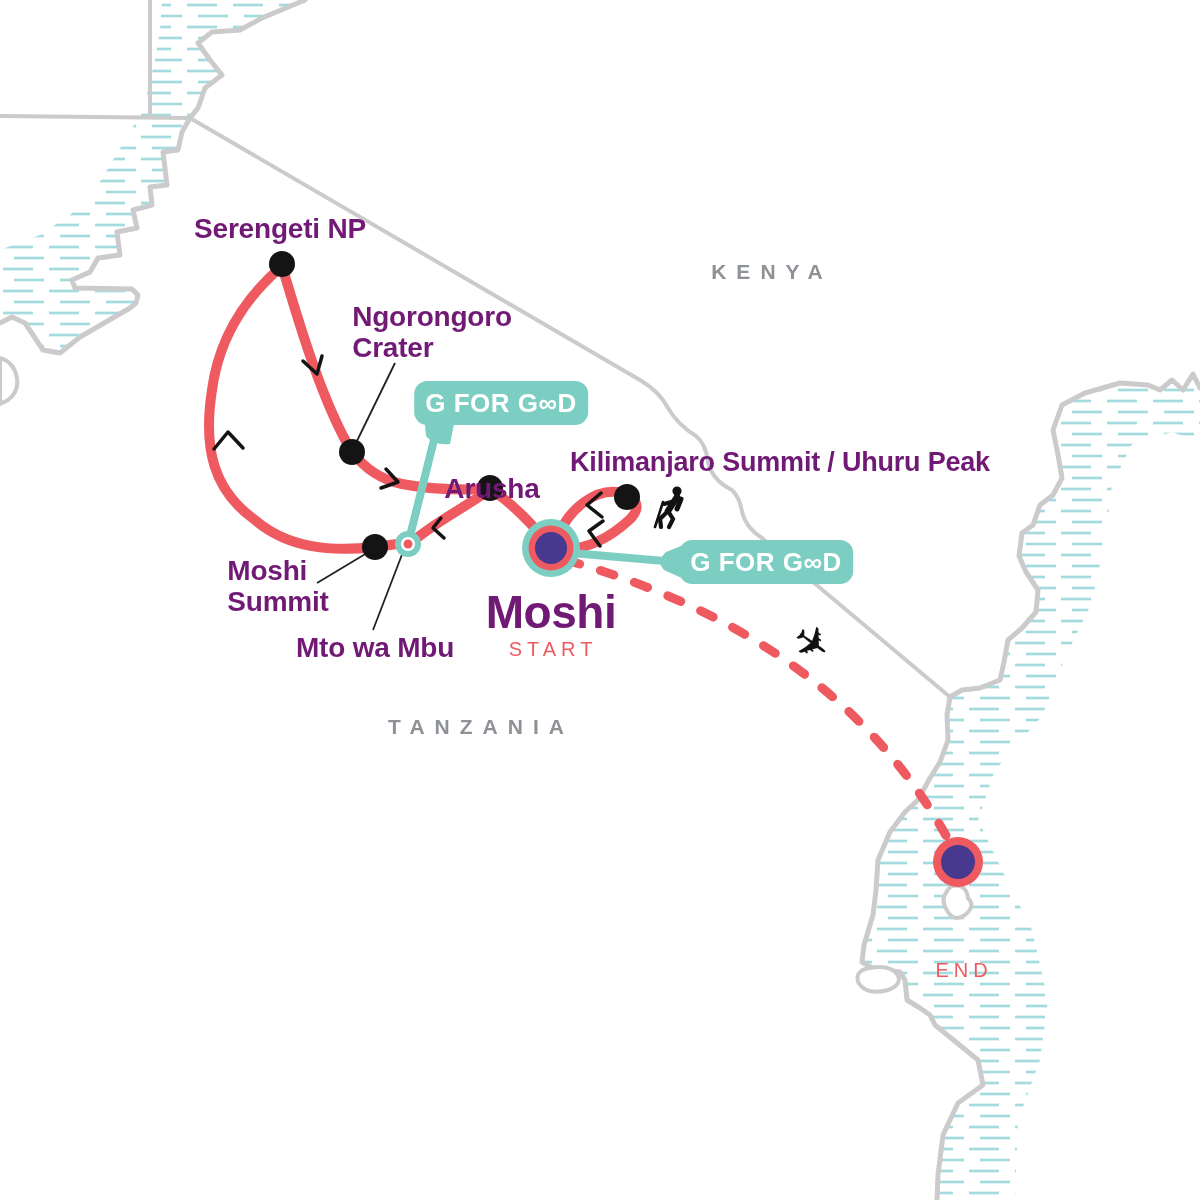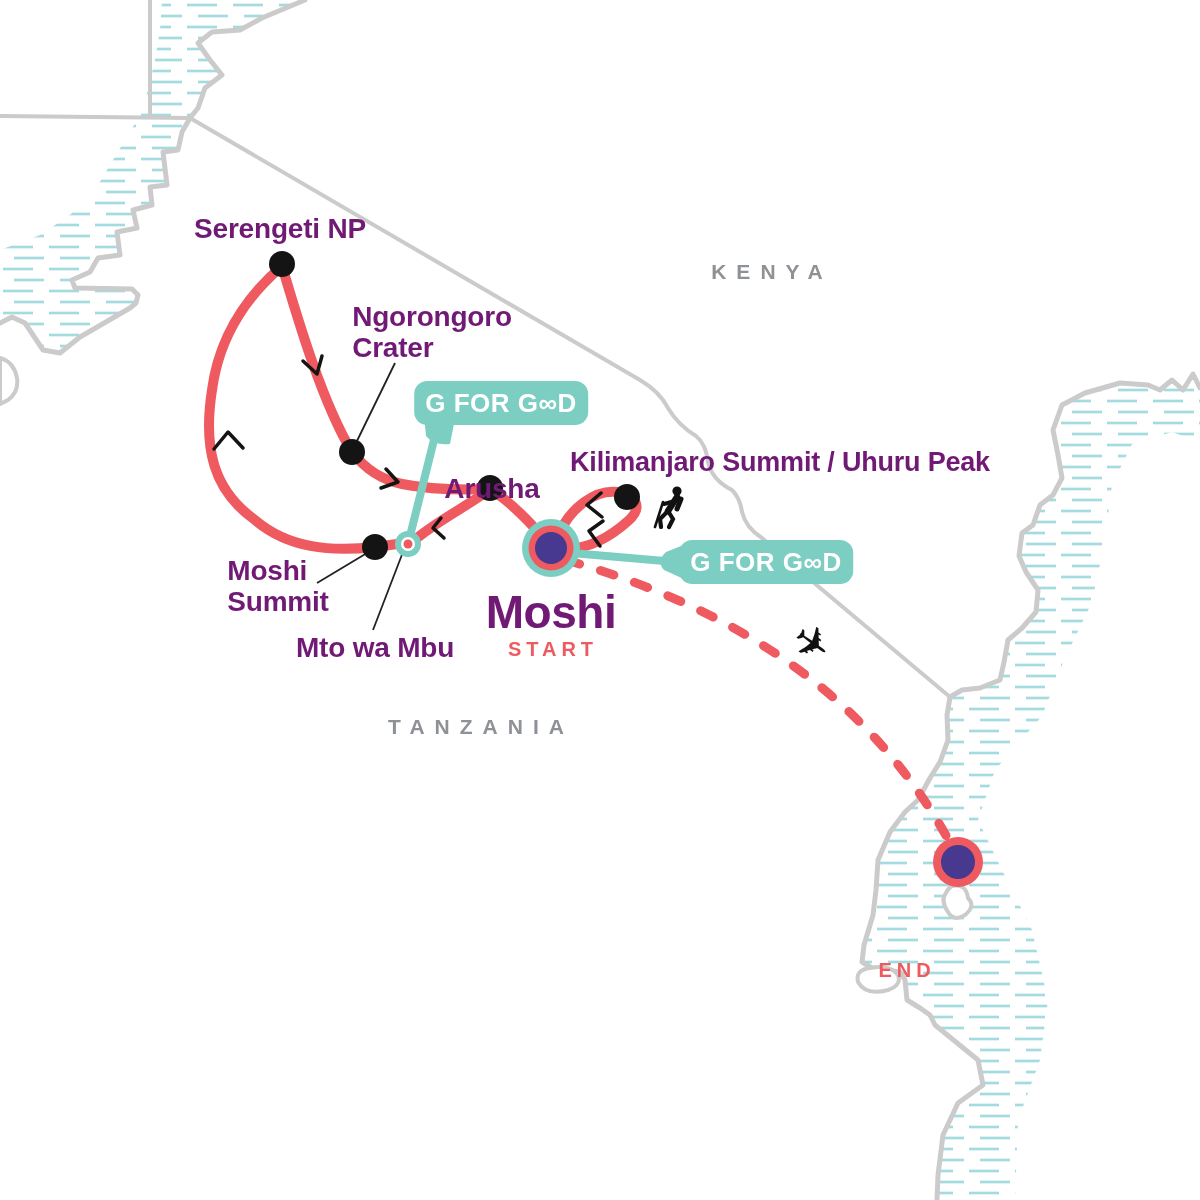--- a/index.html
+++ b/index.html
@@ -20,21 +20,21 @@
   .chevron{stroke:#141414;stroke-width:3.5;fill:none;stroke-linecap:round;stroke-linejoin:round}
   .leader{stroke:#222;stroke-width:1.8}
   .dot{fill:#141414}
   .hiker{stroke:#111;fill:none;stroke-linecap:round}
   .plane{font-family:"DejaVu Sans",sans-serif;font-size:44px;fill:#111}
 
   
   .loc{position:absolute;transform:translate(-50%,-50%);color:#701a75;font-weight:700;
        font-size:28px;line-height:1.1;text-align:left;white-space:nowrap;letter-spacing:-.2px}
   .city{font-size:46px;letter-spacing:-.5px}
-  .role{position:absolute;transform:translate(-50%,-50%);color:var(--route);font-weight:700;
+  .role{position:absolute;transform:translate(-50%,-50%);color:var(--route);font-weight:400;
         font-size:20px;letter-spacing:5px;white-space:nowrap}
   .country{position:absolute;transform:translate(-50%,-50%);color:var(--country);font-weight:700;
         font-size:21px;letter-spacing:10px;white-space:nowrap}
   .badge{position:absolute;transform:translate(-50%,-50%);background:var(--teal);color:var(--badge_text);
         font-weight:700;font-size:26px;letter-spacing:.5px;height:44px;line-height:44px;
         padding:0 11px;border-radius:13px;white-space:nowrap;text-align:center}
 </style>
 </head>
 <body>
 
@@ -137,18 +137,18 @@
   <div class="loc" style="left:780px;top:463px;font-size:27px">Kilimanjaro Summit / Uhuru Peak</div>
   <div class="role" style="left:553px;top:649px">START</div>
 
   <div class="loc" style="left:375px;top:648px">Mto wa Mbu</div>
 
   <div class="loc" style="left:278px;top:587px">
     <div>Moshi</div>
     <div>Summit</div>
   </div>
 
-  <div class="role" style="left:907px;top:970px">END</div>
+  <div class="role" style="left:964px;top:970px">END</div>
 
   <div class="badge" style="left:501px;top:403px">G FOR G∞D</div>
   <div class="badge" style="left:766px;top:562px">G FOR G∞D</div>
 
 </div>
 
 </body></html>

